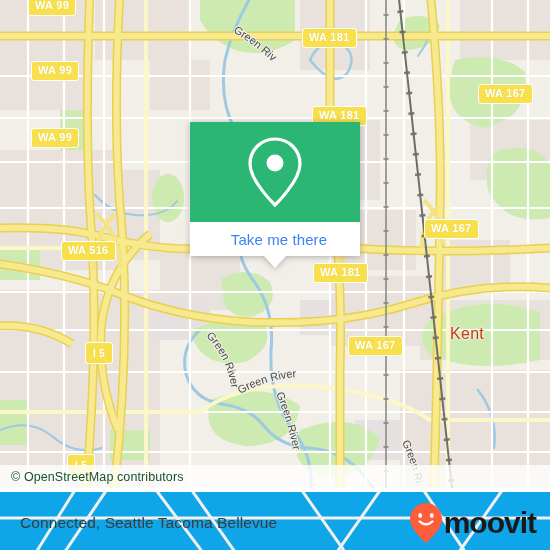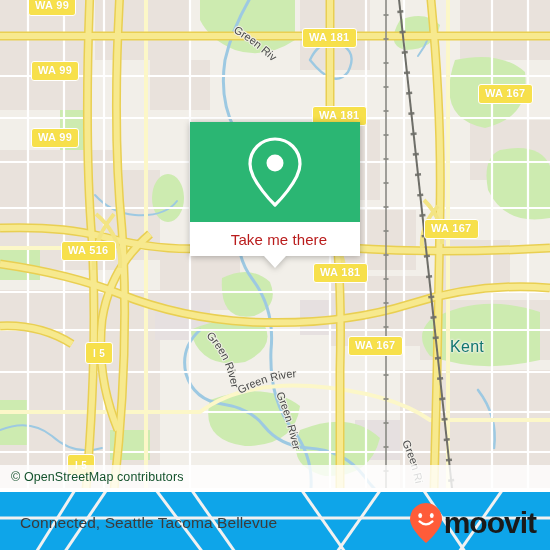--- a/index.html
+++ b/index.html
@@ -53,29 +53,28 @@
     text-shadow: 0 0 1px rgba(190,170,40,.35);
   }
   .shield.small {
     font-size: 10px;
     padding: 6px 7px 4px 7px;
   }
 
   
   .city-label {
     position: absolute;
-    color: #0f766e;
+    color: #c2410c;
     font-family: "Liberation Sans", sans-serif;
     font-size: 16px;
     letter-spacing: .3px;
     white-space: nowrap;
     text-shadow:
       1px 0 2px #f2efe9, -1px 0 2px #f2efe9,
       0 1px 2px #f2efe9, 0 -1px 2px #f2efe9;
-    margin-top: 13px;
   }
   .river-label {
     position: absolute;
     color: #4d4d4d;
     font-family: "Liberation Sans", sans-serif;
     font-size: 10px;
     white-space: nowrap;
     transform-origin: left center;
   }
   .river-label svg { overflow: visible; display:block; }
@@ -106,21 +105,21 @@
   }
   #popup-bottom {
     background: #ffffff;
     height: 34px;
     display: flex;
     align-items: center;
     justify-content: center;
     position: relative;
   }
   #popup-label {
-    color: #b91c1c;
+    color: #3b82f6;
     font-family: "Liberation Sans", sans-serif;
     font-size: 15px;
     letter-spacing: .1px;
     margin-left: 8px;
   }
   #popup-tail {
     position: absolute;
     left: 50%;
     bottom: -12px;
     margin-left: -11px;

